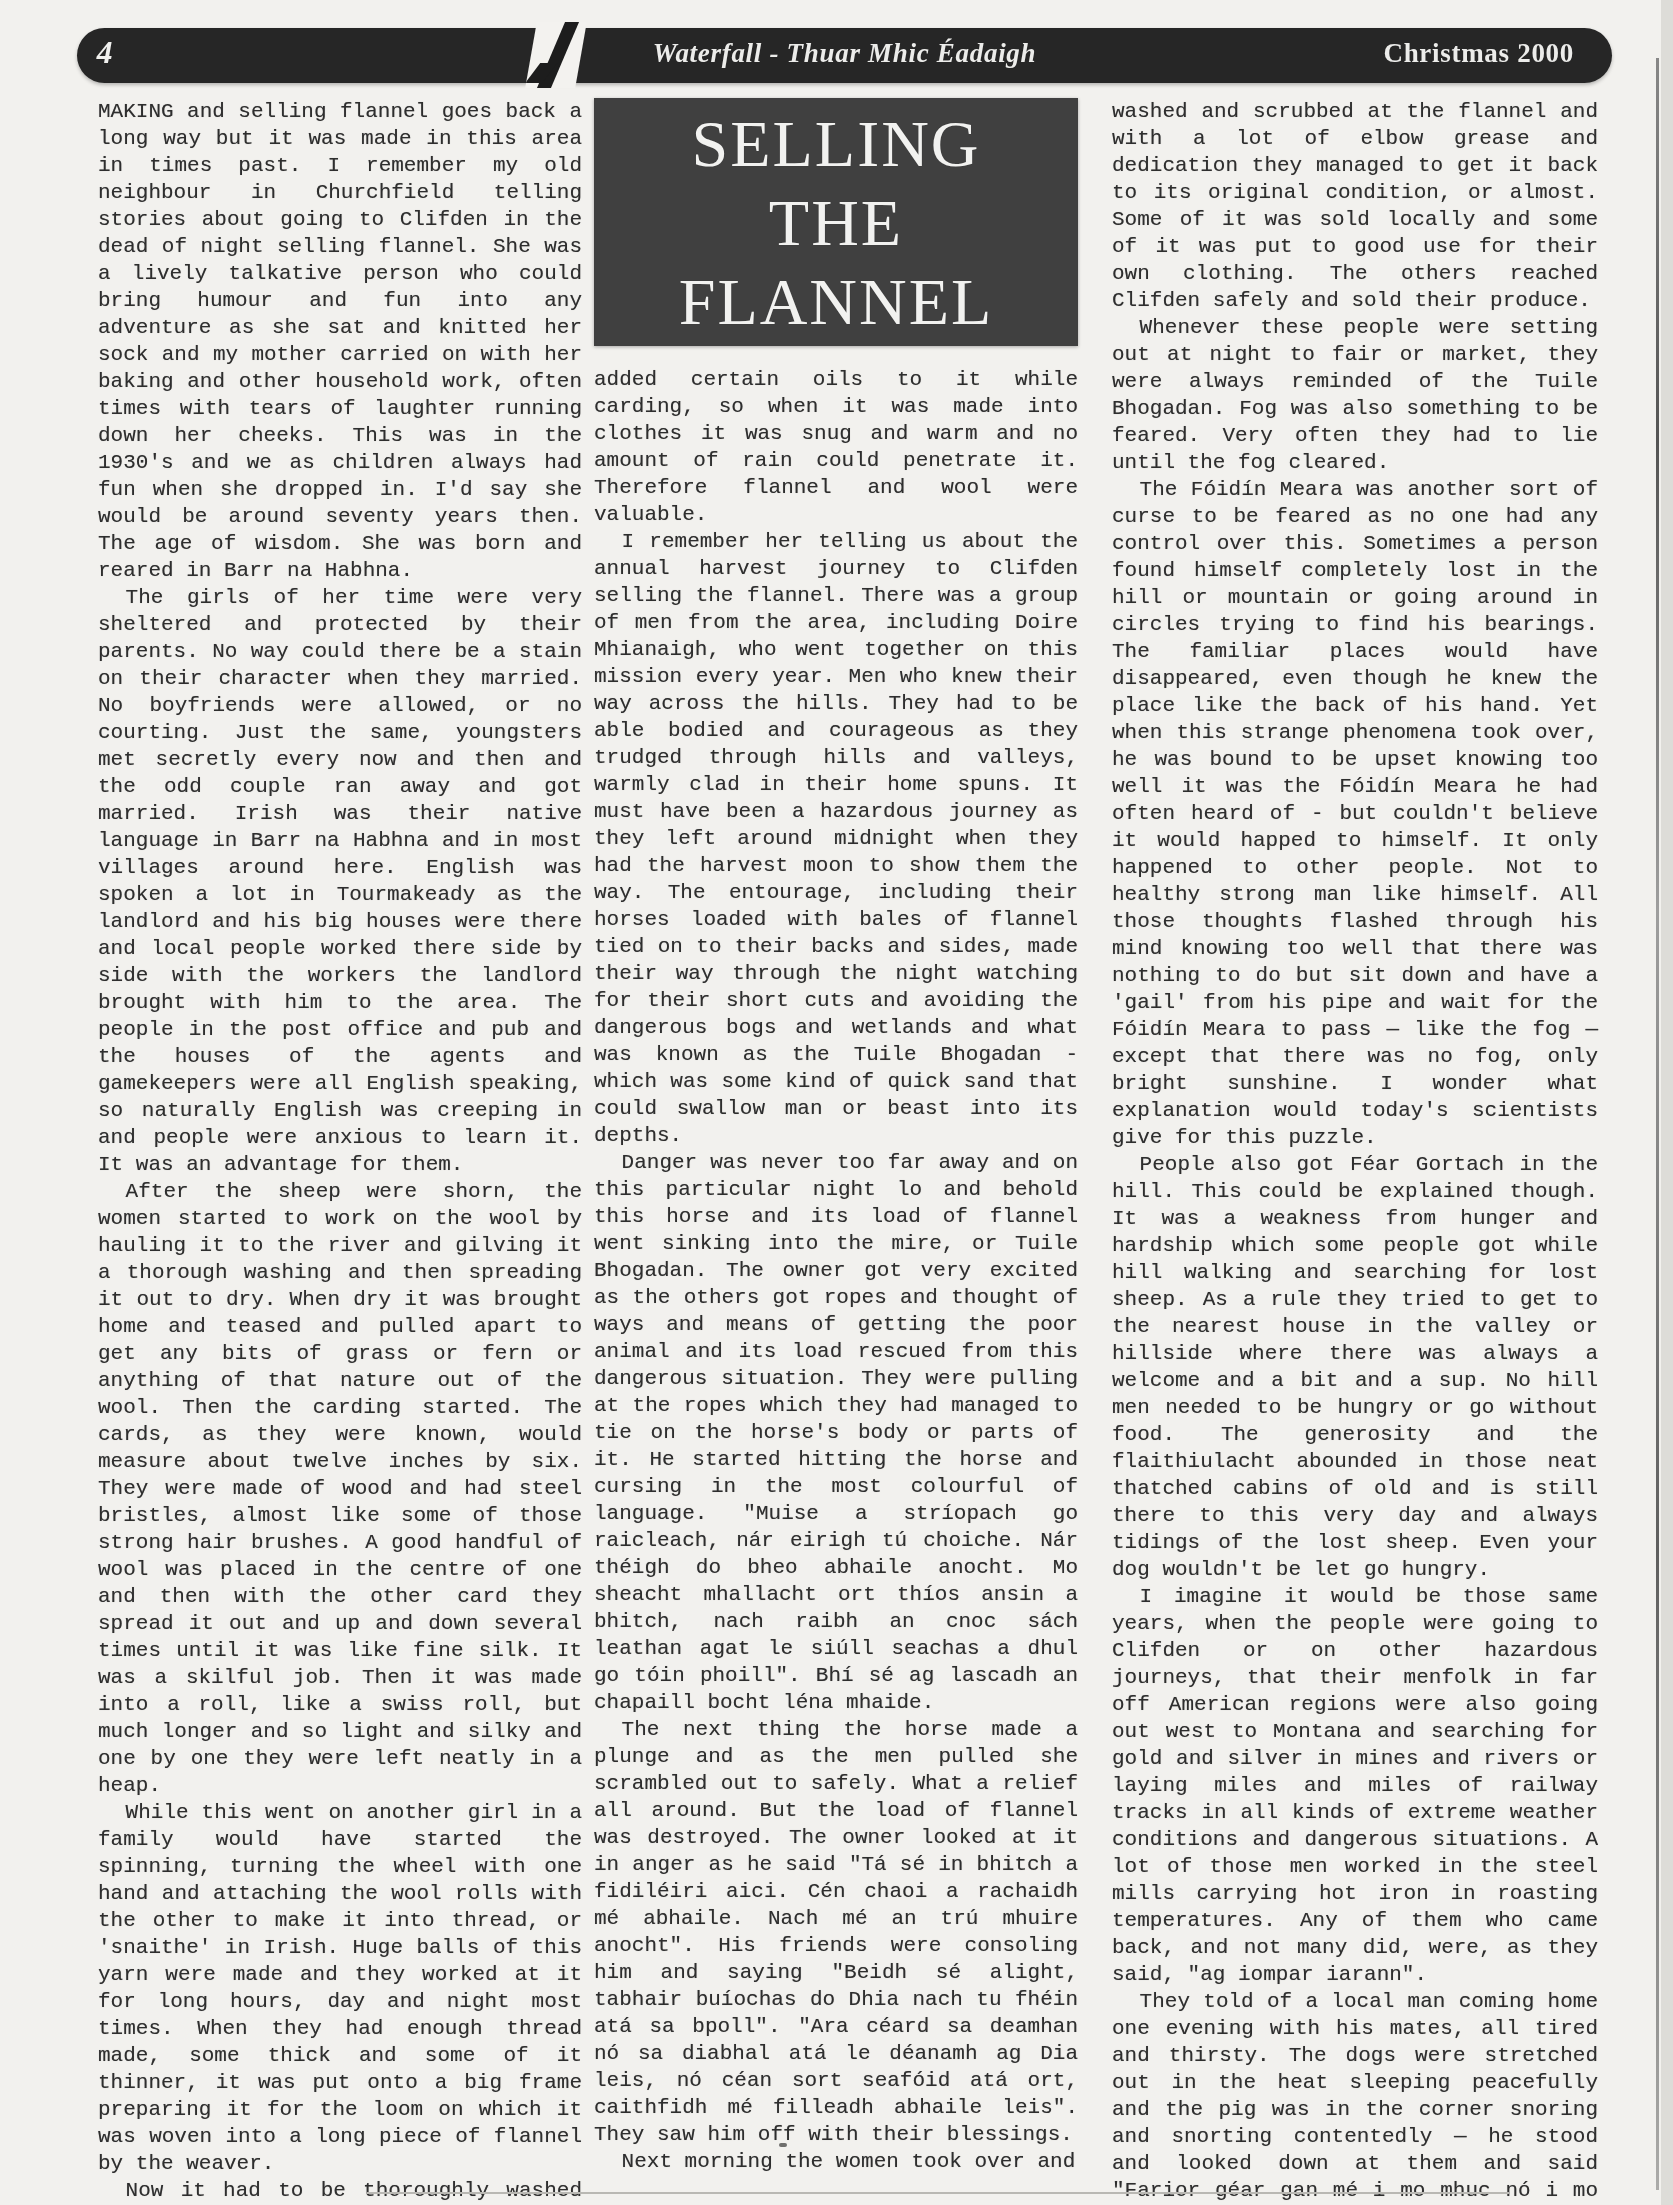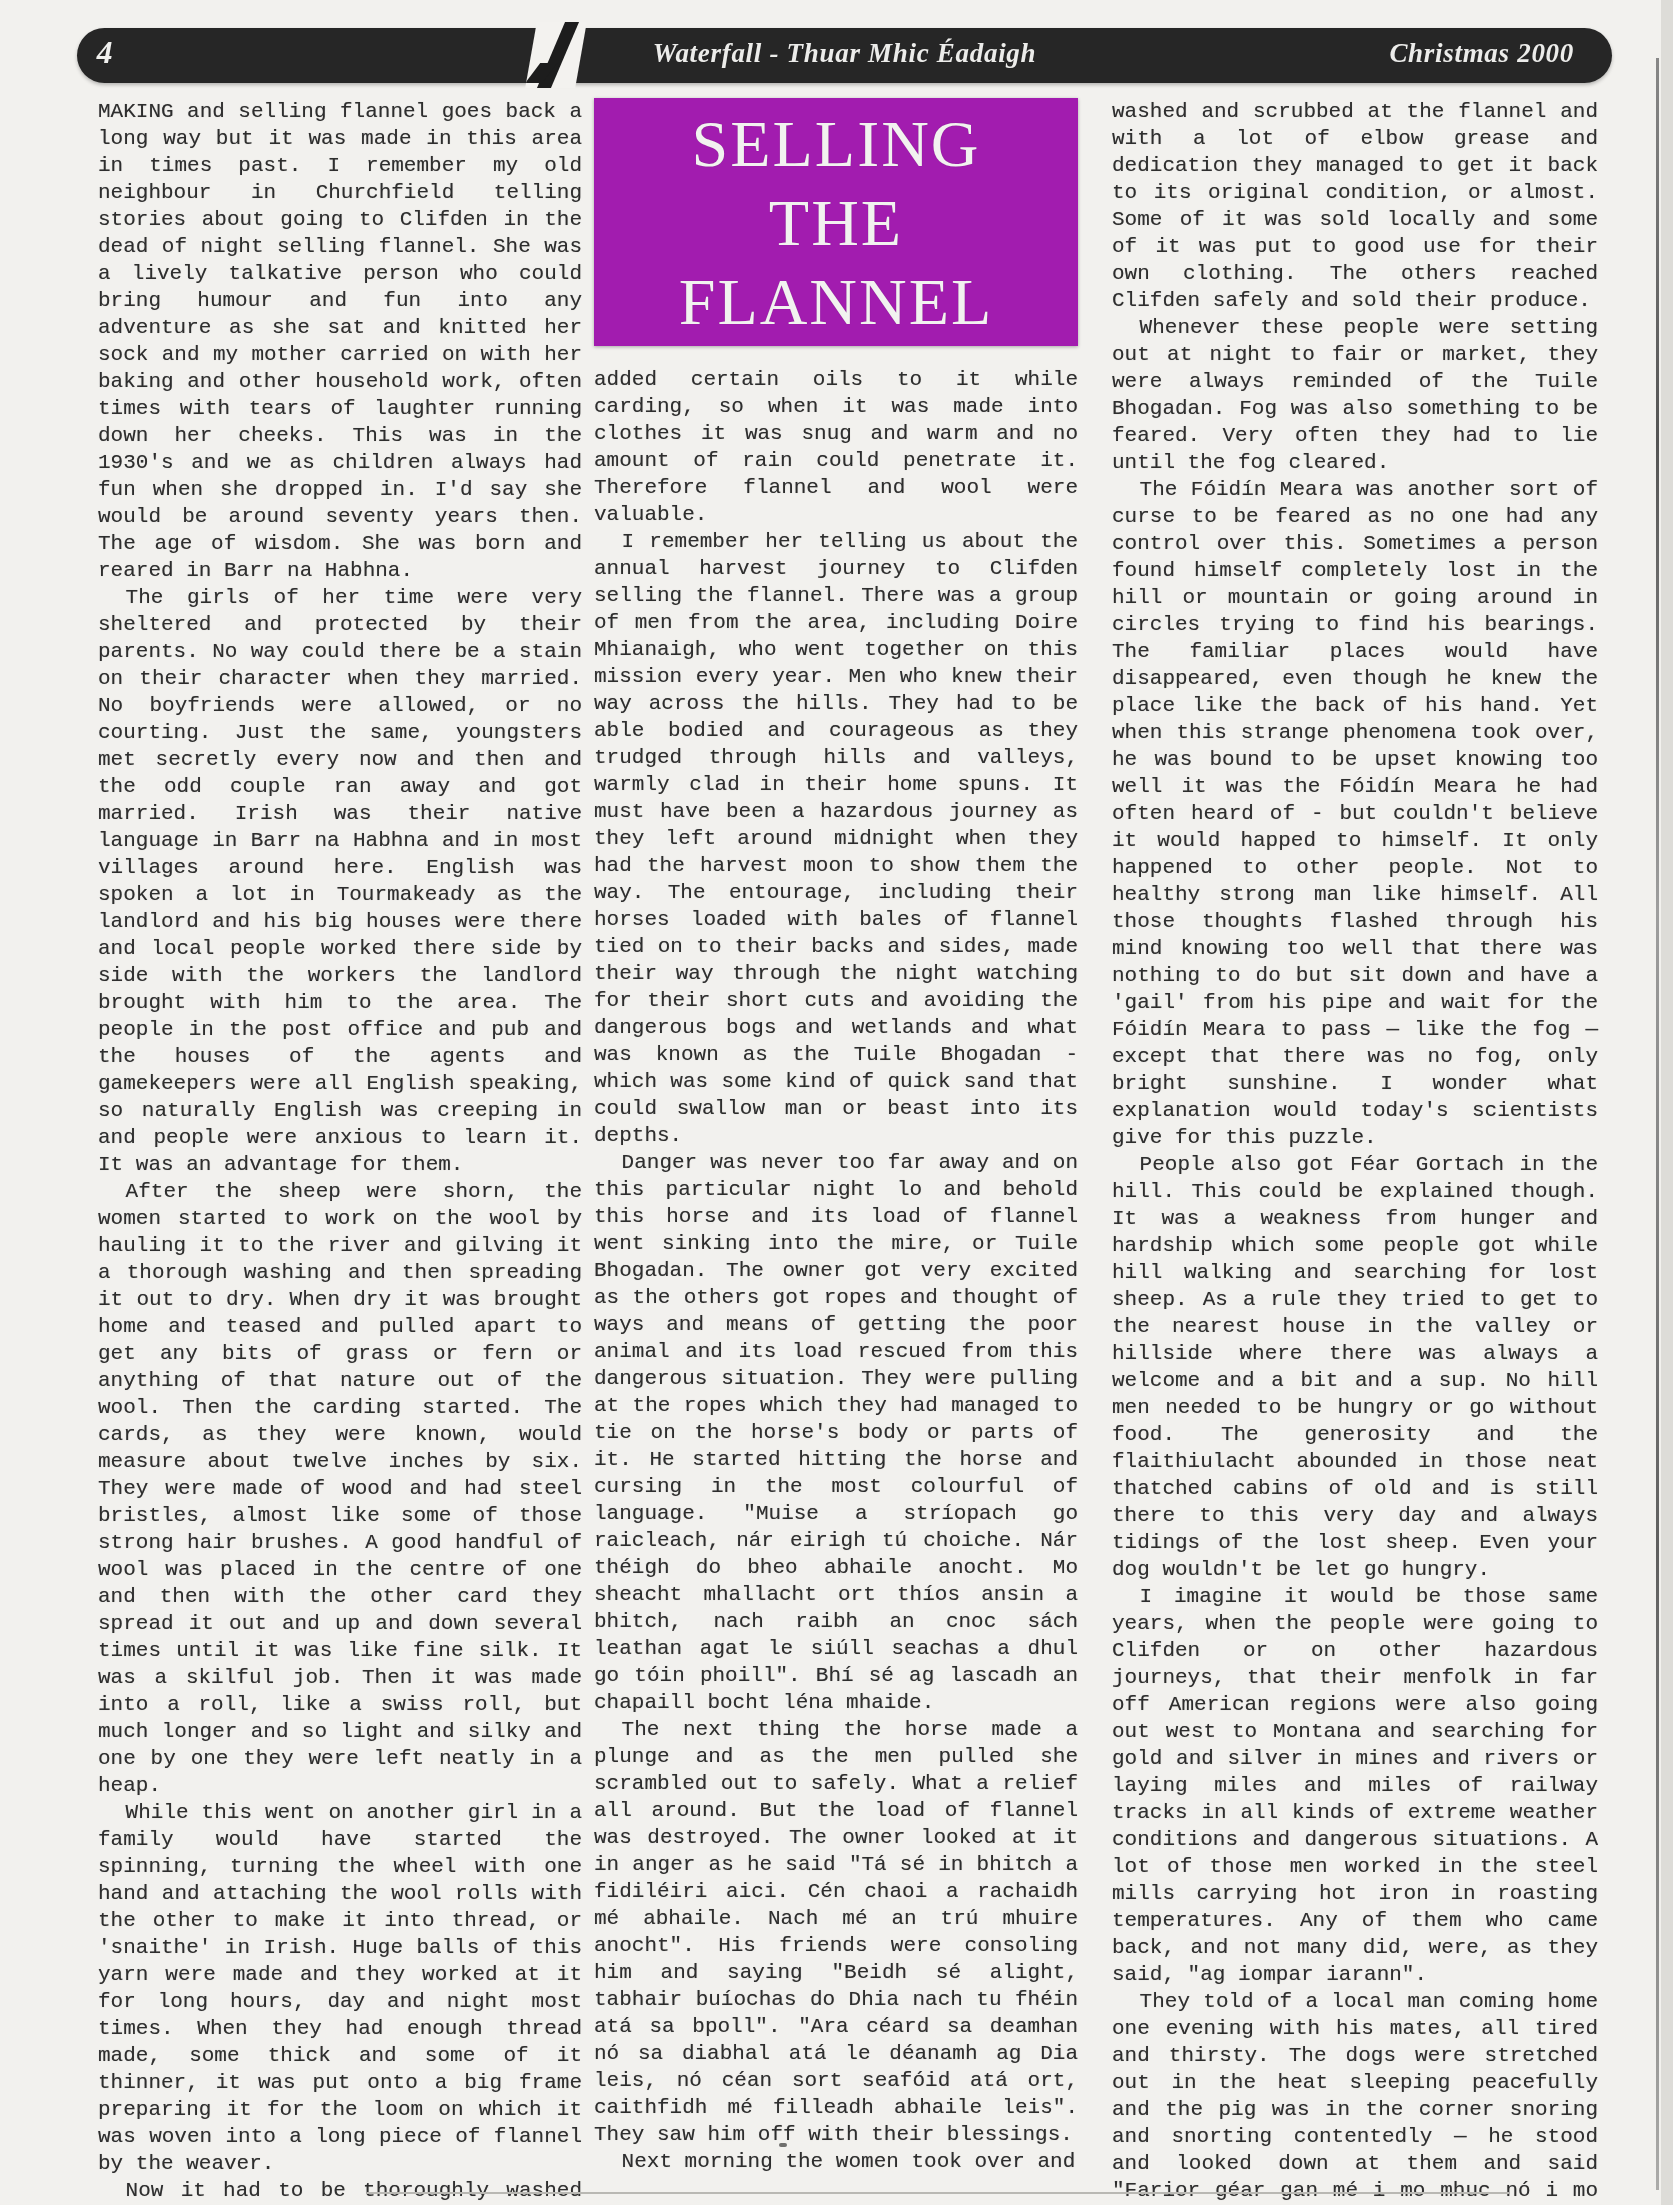--- a/index.html
+++ b/index.html
@@ -19,21 +19,21 @@
     font-family:"Liberation Serif", serif;font-style:italic;font-weight:700;
     font-size:31.5px;color:#f0f0ee;
   }
   .masthead .center-title{
     position:absolute;left:0;right:0;top:10.5px;text-align:center;
     font-family:"Liberation Serif", serif;font-style:italic;font-weight:700;
     font-size:27px;color:#ececea;letter-spacing:0.7px;
   }
   .masthead .issue{
     position:absolute;right:38px;top:10.5px;
-    font-family:"Liberation Serif", serif;font-style:italic;font-weight:700;
+    font-family:"Liberation Serif", serif;font-weight:700;
     font-size:27px;color:#ececea;letter-spacing:0.7px;
   }
   .masthead .ornament{
     position:absolute;left:454px;top:-5.2px;width:50px;height:66px;
     background:#f3f2ef;transform:skewX(-10deg);overflow:hidden;
   }
   .masthead .ornament .stroke{
     position:absolute;left:19.7px;top:-5.2px;width:14.4px;height:76px;
     background:#1d1d1d;transform:skewX(-14deg);
   }
@@ -48,21 +48,21 @@
     text-align:justify;
     text-shadow:0 0 0.7px rgba(40,40,40,0.4);
   }
   .col-1{left:98px;width:484px;}
   .col-2{left:594px;width:484px;}
   .col-3{left:1112px;width:486px;}
   .para{margin:0;font-family:Liberation Mono, monospace;}
   .para.indent{text-indent:27.6px;}
   
   .headline-box{
-    width:484px;height:248px;background:#a21caf;margin:0 0 19.7px 0;
+    width:484px;height:248px;background:#404040;margin:0 0 19.7px 0;
     display:flex;flex-direction:column;justify-content:center;align-items:center;
     box-shadow:0 1.3px 3.3px rgba(0,0,0,0.3);
   }
   .headline-box .hl{
     font-family:"Liberation Serif", serif;
     font-size:66px;line-height:79px;color:#f2f2f0;
     font-weight:500;letter-spacing:2px;white-space:nowrap;
   }
   
   .byline{margin-top:37px;text-align:right;font-weight:700;color:#222;}

